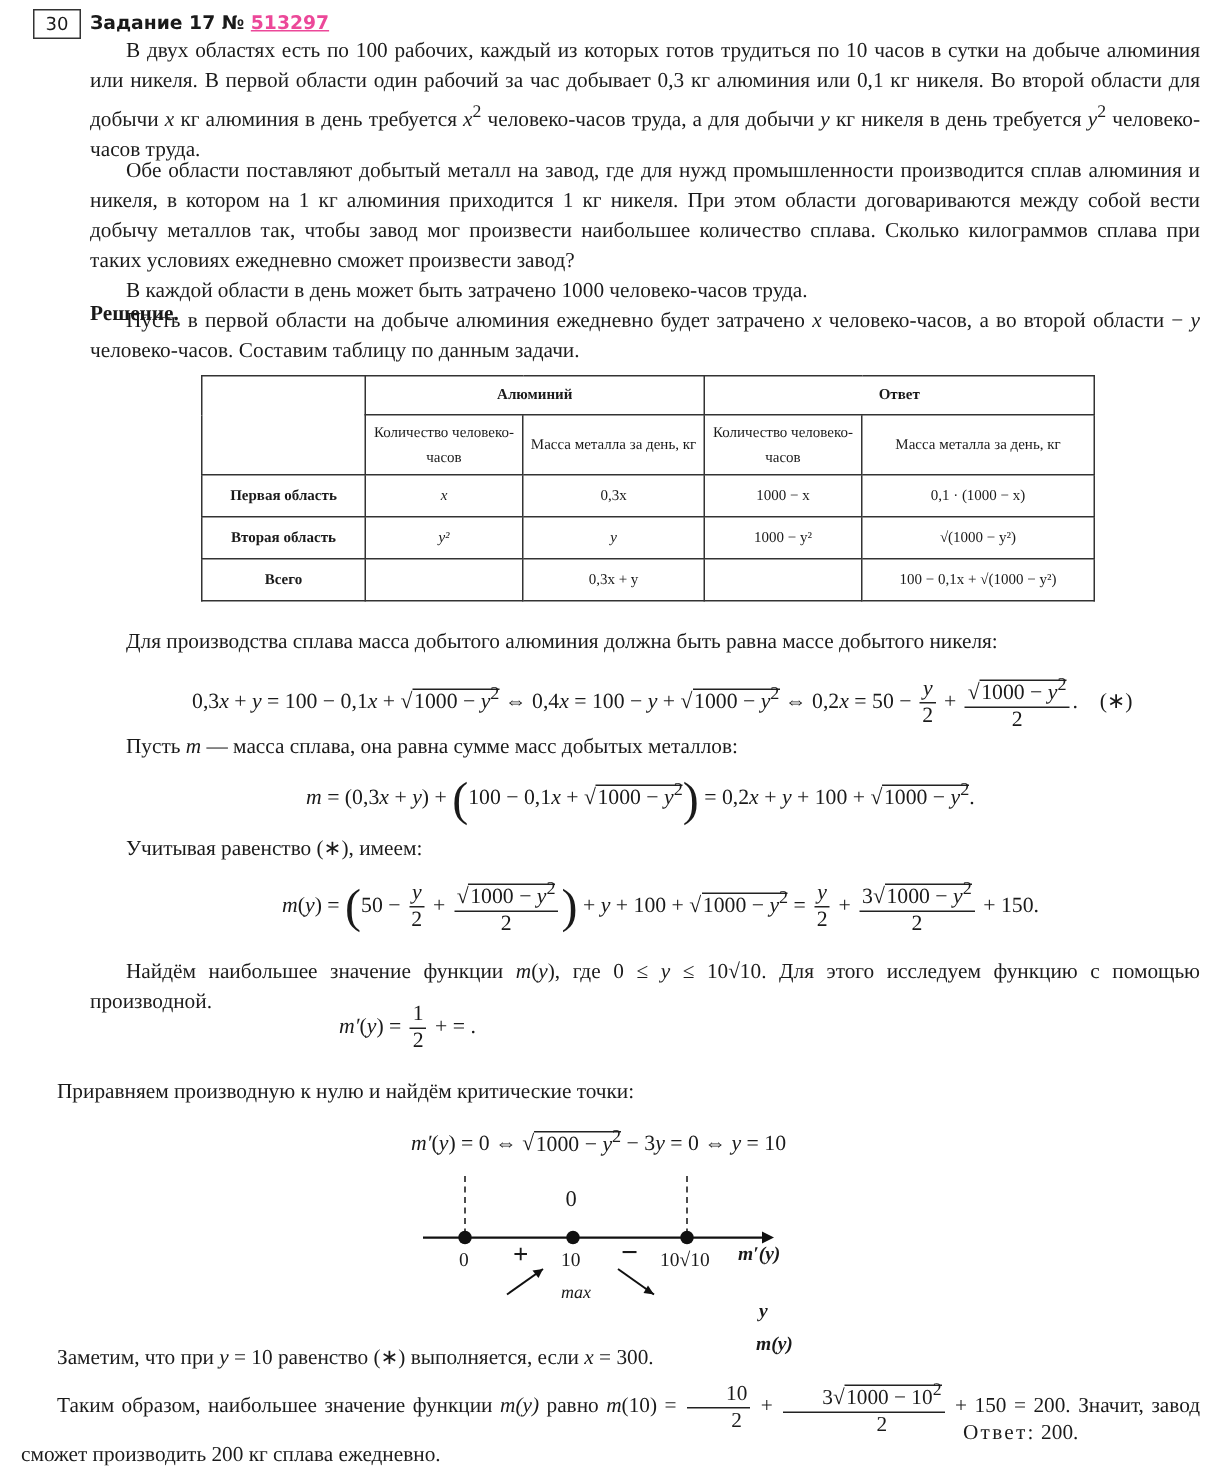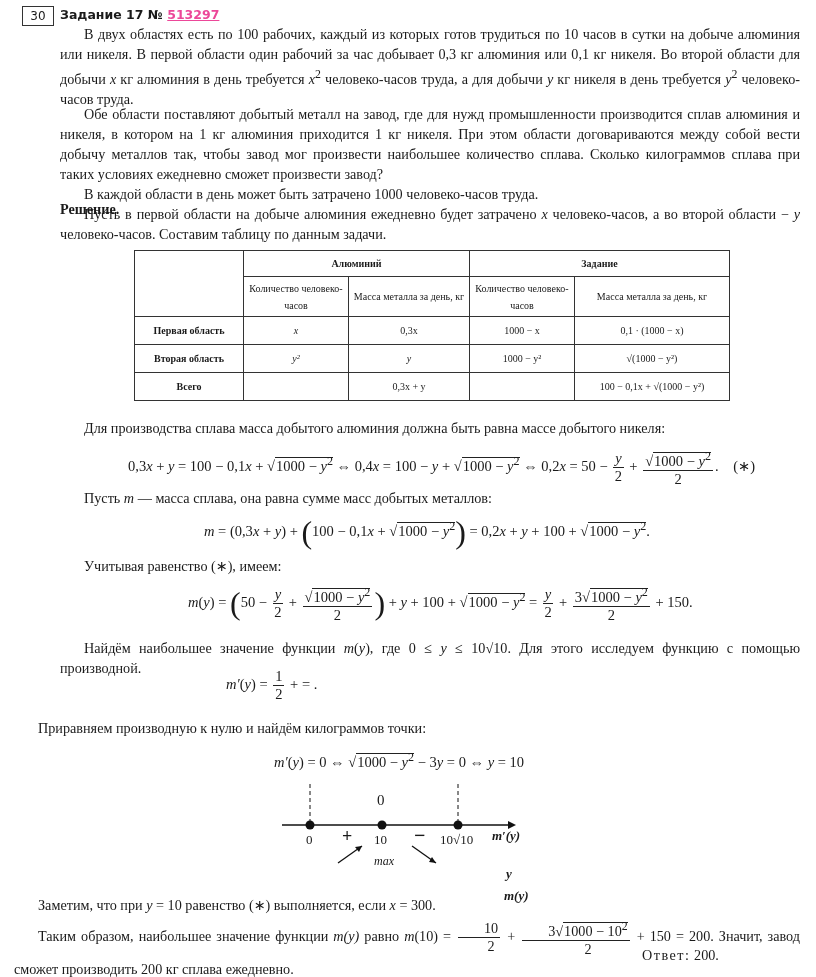--- a/index.html
+++ b/index.html
@@ -43,21 +43,21 @@
 <div class="abs para ind" style="top:184px;">В каждой области в день может быть затрачено 1000 человеко-часов труда.</div>
 <div class="abs para ind" style="top:204px;">
 Пусть в первой области на добыче алюминия ежедневно будет затрачено <i>x</i> человеко-часов, а во второй области − <i>y</i> человеко-часов. Составим таблицу по данным задачи.
 </div>
 
 <table class="t">
   <tbody>
       <tr style="height:26px;">
     <td rowspan="2" style="width:100px;"></td>
     <td colspan="2" class="bold">Алюминий</td>
-    <td colspan="2" class="bold">Задание</td>
+    <td colspan="2" class="bold">Ответ</td>
   </tr>
   <tr style="height:40px;">
     <td style="width:96px;">Количество человеко-часов</td>
     <td style="width:112px;">Масса металла за день, кг</td>
     <td style="width:96px;">Количество человеко-часов</td>
     <td style="width:146px;">Масса металла за день, кг</td>
   </tr>
   <tr style="height:28px;">
     <td class="bold">Первая область</td>
     <td class="it">x</td>
@@ -112,21 +112,21 @@
 <div class="abs para ind" style="top:638px; left:60px; width:740px;">
 Найдём наибольшее значение функции <i>m</i>(<i>y</i>), где 0 ≤ <i>y</i> ≤ 10√10. Для этого исследуем функцию с помощью производной.
 </div>
 
 <div class="formula" style="left:226px; top:668px;">
   <i>m′</i>(<i>y</i>) = <span class="frac"><span class="num">1</span><span>2</span></span> +
    =
   .
 </div>
 
-<div class="abs para" style="top:718px; left:38px; width:760px;">Приравняем производную к нулю и найдём килограммов точки:</div>
+<div class="abs para" style="top:718px; left:38px; width:760px;">Приравняем производную к нулю и найдём критические точки:</div>
 
 <div class="formula" style="left:274px; top:750px;">
   <i>m′</i>(<i>y</i>) = 0 ⇔ √<span class="sqrt">1000 − <i>y</i><sup>2</sup></span> − 3<i>y</i> = 0 ⇔ <i>y</i> = 10
 </div>
 
 <div class="diagram">
   <svg width="290" height="95">
     <line x1="12" y1="45" x2="238" y2="45" stroke="#111" stroke-width="1.5"></line>
     <polygon points="238,41 246,45 238,49" fill="#111"></polygon>
     <line x1="40" y1="4" x2="40" y2="45" stroke="#111" stroke-dasharray="4,3"></line>

